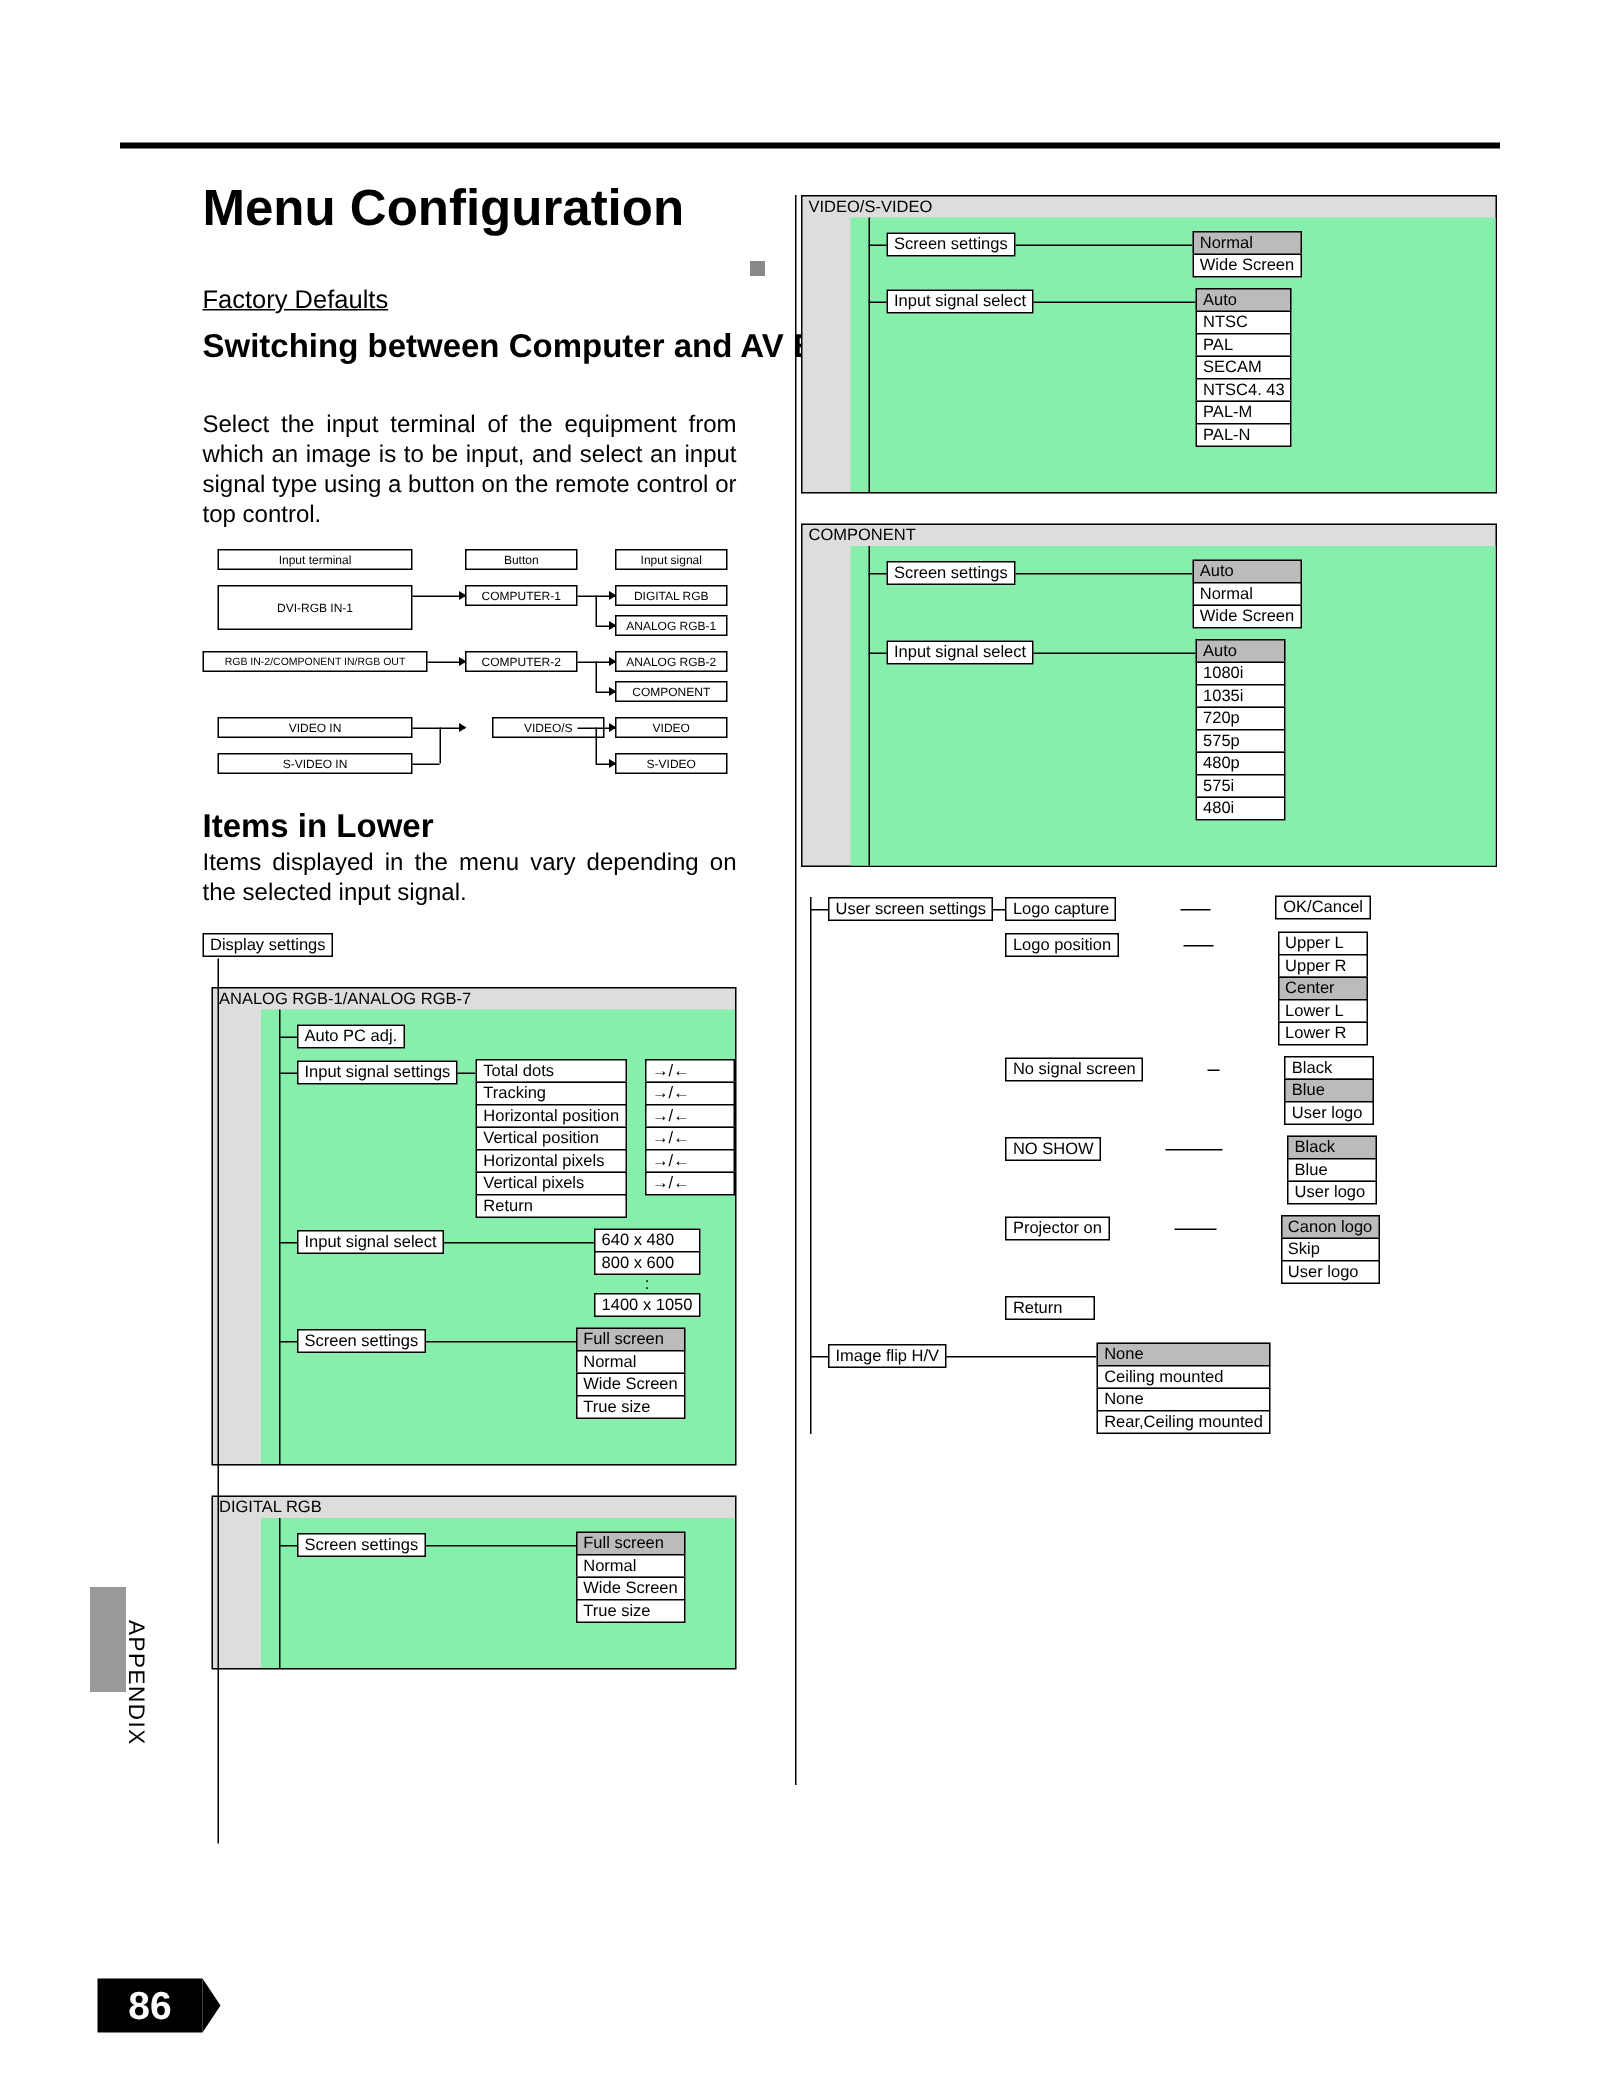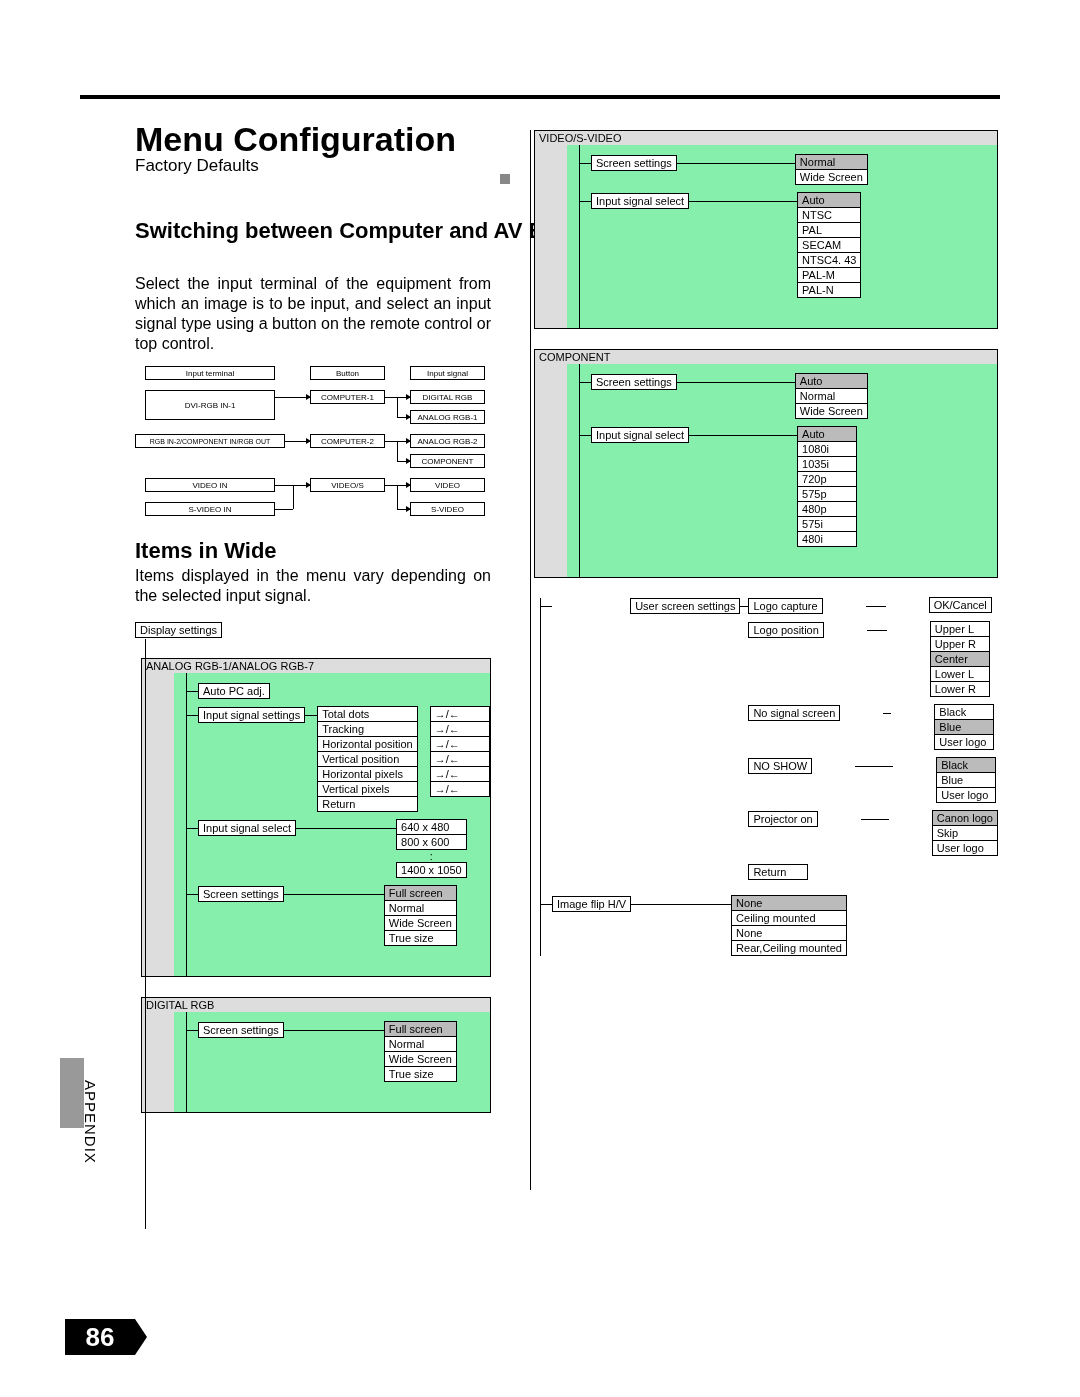--- a/index.html
+++ b/index.html
@@ -1,19 +1,19 @@
 <!DOCTYPE html>
 <html><head>
 <meta charset="utf-8">
 <style>
   * { box-sizing: border-box; margin: 0; padding: 0; }
   body { width: 1080px; height: 1397px; background: #fff; font-family: Arial, Helvetica, sans-serif; position: relative; color: #000; }
   .hr-top { position: absolute; left: 80px; top: 95px; width: 920px; height: 4px; background: #000; }
   .title-main { position: absolute; left: 135px; top: 120px; font-size: 34px; font-weight: bold; }
-  .subtitle-fd { position: absolute; left: 135px; top: 156px; font-size: 17px; }
+  .subtitle-fd { position: absolute; left: 135px; top: 190px; font-size: 17px; text-decoration: underline; }
   .note-square { position: absolute; left: 500px; top: 174px; width: 10px; height: 10px; background: #888; }
   .heading2a { position: absolute; left: 135px; top: 218px; font-size: 22px; font-weight: bold; line-height: 1.15; }
   .para1 { position: absolute; left: 135px; top: 274px; width: 356px; font-size: 16px; text-align: justify; line-height: 1.25; }
 
   .diagram1 { position: absolute; left: 135px; top: 366px; width: 356px; height: 180px; }
   .d1-box { position: absolute; border: 1px solid #000; font-size: 8px; text-align: center; display:flex; align-items:center; justify-content:center; background:#fff; padding:0 2px; }
   .d1-arrow-h { position:absolute; height:1px; background:#000; }
   .d1-arrow-v { position:absolute; width:1px; background:#000; }
   .arr-right::after { content:""; position:absolute; right:-1px; top:-3px; border-left:5px solid #000; border-top:3.5px solid transparent; border-bottom:3.5px solid transparent;}
 
@@ -75,33 +75,33 @@
   <div class="d1-arrow-h arr-right" style="left:150px; top:75px; width:25px;"></div>
   <div class="d1-box" style="left:175px; top:68px; width:75px; height:14px;">COMPUTER-2</div>
   <div class="d1-arrow-h arr-right" style="left:250px; top:75px; width:25px;"></div>
   <div class="d1-box" style="left:275px; top:68px; width:75px; height:14px;">ANALOG RGB-2</div>
   <div class="d1-arrow-v" style="left:262px; top:75px; height:20px;"></div>
   <div class="d1-arrow-h arr-right" style="left:262px; top:95px; width:13px;"></div>
   <div class="d1-box" style="left:275px; top:88px; width:75px; height:14px;">COMPONENT</div>
 
   <div class="d1-box" style="left:10px; top:112px; width:130px; height:14px;">VIDEO IN</div>
   <div class="d1-arrow-h arr-right" style="left:140px; top:119px; width:35px;"></div>
-  <div class="d1-box" style="left:175px; top:112px; width:75px; height:14px;">VIDEO/S</div>
+  <div class="d1-box" style="left:193px; top:112px; width:75px; height:14px;">VIDEO/S</div>
   <div class="d1-arrow-h arr-right" style="left:250px; top:119px; width:25px;"></div>
   <div class="d1-box" style="left:275px; top:112px; width:75px; height:14px;">VIDEO</div>
 
   <div class="d1-box" style="left:10px; top:136px; width:130px; height:14px;">S-VIDEO IN</div>
   <div class="d1-arrow-h" style="left:140px; top:143px; width:18px;"></div>
   <div class="d1-arrow-v" style="left:158px; top:119px; height:24px;"></div>
   <div class="d1-arrow-v" style="left:262px; top:119px; height:24px;"></div>
   <div class="d1-arrow-h arr-right" style="left:262px; top:143px; width:13px;"></div>
   <div class="d1-box" style="left:275px; top:136px; width:75px; height:14px;">S-VIDEO</div>
 </div>
 
-<div class="heading2b">Items in Wide</div>
+<div class="heading2b">Items in Lower</div>
 <div class="para2">Items displayed in the menu vary depending on the selected input signal.</div>
 
 <div class="menu-left">
   <span class="m-root">Display settings</span>
   <div class="continuation" style="left:10px; top:17px; height:590px;"></div>
 
   <div class="m-section" style="margin-left:6px;">
     <div class="m-section-head">ANALOG RGB-1/ANALOG RGB-7</div>
     <div class="m-body">
       <div class="m-body-trunk"></div>
@@ -234,21 +234,21 @@
           <div class="m-opt">480i</div>
         </div>
       </div>
     </div>
   </div>
 
   <div style="margin-left:16px; margin-top:20px; position:relative;">
     <div style="position:absolute; left:-4px; top:0; bottom:0; width:1px; background:#000;"></div>
 
 
-    <div class="m-row" style="margin-left:8px;justify-content:flex-end;">
+    <div class="m-row" style="margin-left:8px;">
       <div class="m-node">User screen settings</div>
       <div class="m-connect-h" style="width:8px;"></div>
       <div class="m-sub-col-group">
         <div class="m-sub-row">
           <div class="m-node">Logo capture</div>
           <div class="m-connect-h" style="width:20px;"></div>
           <div class="m-opt">OK/Cancel</div>
         </div>
         <div class="m-sub-row">
           <div class="m-node">Logo position</div>

